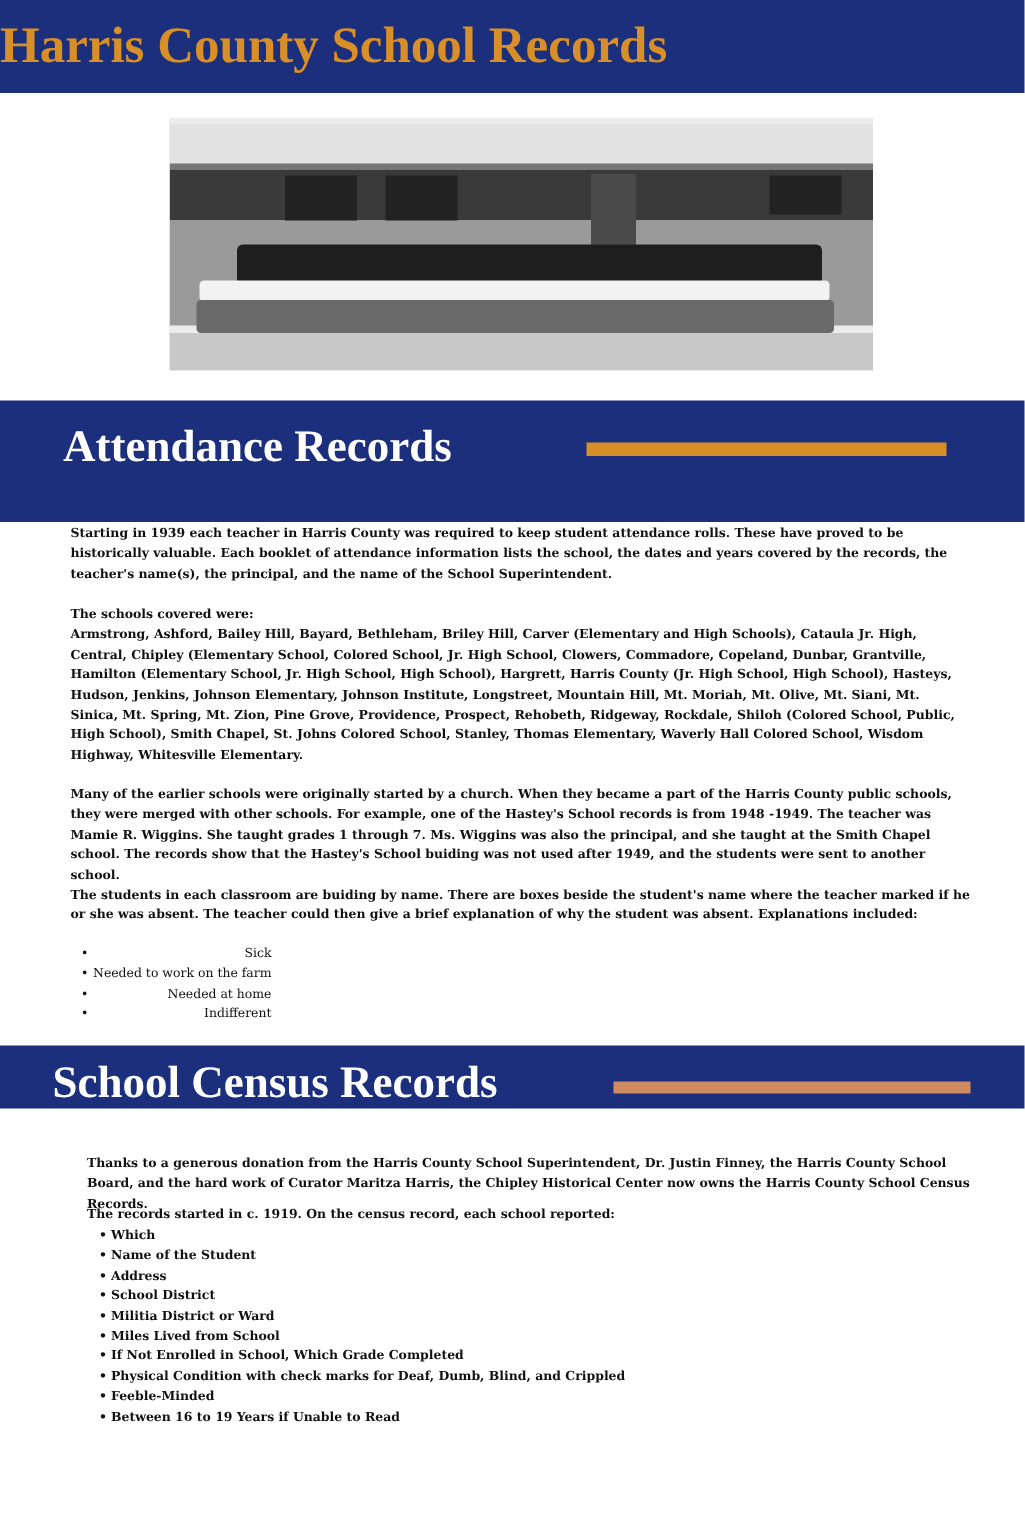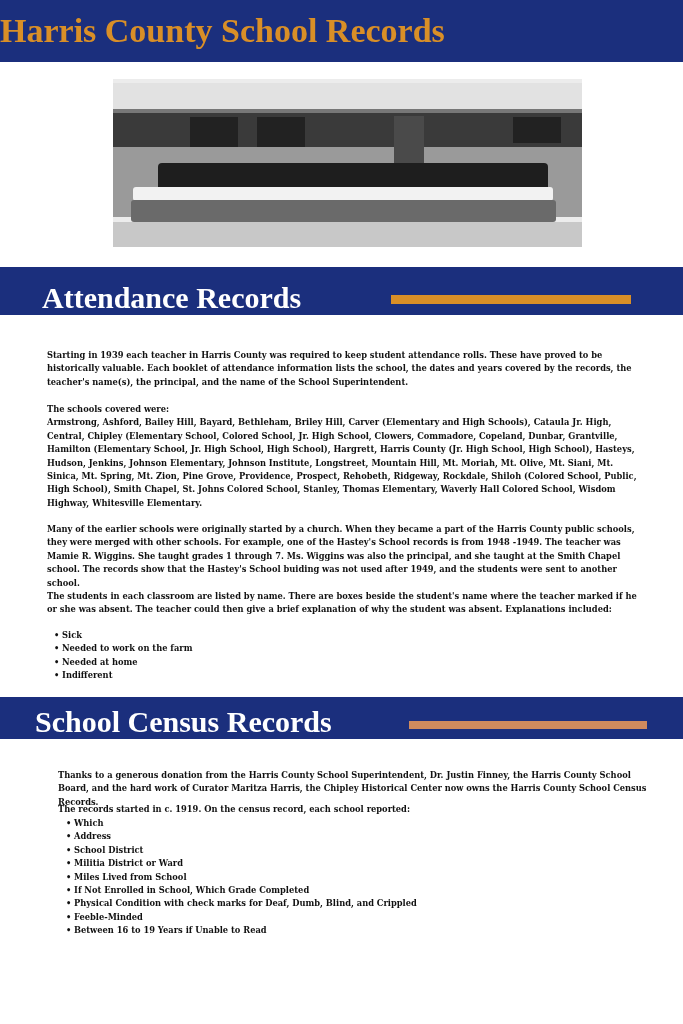--- a/index.html
+++ b/index.html
@@ -23,40 +23,40 @@
     .photo svg { display: block; width: 100%; height: 100%; }
     .section-banner {
       position: absolute; left: 0; width: 683px; background: #1b2f7d;
     }
     .section-banner h2 {
       position: absolute; margin: 0; color: #ffffff;
       font-family: "Liberation Serif", "DejaVu Serif", serif; font-weight: bold;
       white-space: nowrap;
     }
     .section-banner .rule { position: absolute; }
-    #attendance-banner { top: 267px; height: 48px; }
+    #attendance-banner { top: 267px; height: 81px; }
     #attendance-banner h2 { left: 42px; top: 14px; font-size: 30px; }
     #attendance-banner .rule { left: 391px; top: 28px; width: 240px; height: 9px; background: #d98f27; }
     #census-banner { top: 697px; height: 42px; }
     #census-banner h2 { left: 35px; top: 8px; font-size: 30px; }
     #census-banner .rule { left: 409px; top: 24px; width: 238px; height: 8px; background: #cf8a5e; }
 
     .text-block {
       position: absolute; font-size: 8.3px; line-height: 13.4px; font-weight: bold;
       font-family: "DejaVu Serif", serif; color: #111;
     }
     .text-block p { margin: 0; }
     #att-p1 { left: 47px; top: 349px; width: 600px; }
     #att-p2 { left: 47px; top: 403px; width: 600px; }
     #att-p3 { left: 47px; top: 523px; width: 600px; }
     #att-p4 { left: 47px; top: 590px; width: 600px; }
     ul.bullets { margin: 0; padding: 0; list-style: none; }
     ul.bullets li { position: relative; padding-left: 14px; }
     ul.bullets li::before { content: "\2022"; position: absolute; left: 6px; top: 0; }
-    #att-list { position: absolute; left: 48px; top: 629px; font-size: 8.3px; line-height: 13.4px; font-weight: bold; }
+    #att-list { position: absolute; left: 48px; top: 629px; font-size: 8.3px; line-height: 13.4px; font-weight: normal; text-align: right; }
     #cen-p1 { left: 58px; top: 769px; width: 600px; }
     #cen-p2 { left: 58px; top: 803px; width: 600px; }
     #cen-list { position: absolute; left: 60px; top: 817px; font-size: 8.3px; line-height: 13.4px; font-weight: bold; }
   </style>
 </head>
 <body>
 
 <header class="top-banner">
   <h1>Harris County School Records</h1>
 </header>
@@ -94,21 +94,21 @@
   <p>Starting in 1939 each teacher in Harris County was required to keep student attendance rolls.  These have proved to be historically valuable.  Each booklet of attendance information lists the school, the dates and years covered by the records, the teacher's name(s), the principal, and the name of the School Superintendent.</p>
 </div>
 <div class="text-block" id="att-p2">
   <p>The schools covered were:</p>
   <p>Armstrong, Ashford, Bailey Hill, Bayard, Bethleham, Briley Hill, Carver (Elementary and High Schools), Cataula Jr. High, Central, Chipley (Elementary School, Colored School, Jr. High School, Clowers, Commadore, Copeland, Dunbar, Grantville, Hamilton (Elementary School, Jr. High School, High School), Hargrett, Harris County (Jr. High School, High School), Hasteys, Hudson, Jenkins, Johnson Elementary, Johnson Institute, Longstreet, Mountain Hill, Mt. Moriah, Mt. Olive, Mt. Siani, Mt. Sinica, Mt. Spring, Mt. Zion, Pine Grove, Providence, Prospect, Rehobeth, Ridgeway, Rockdale, Shiloh (Colored School, Public, High School), Smith Chapel, St. Johns Colored School, Stanley, Thomas Elementary, Waverly Hall Colored School, Wisdom Highway, Whitesville Elementary.</p>
 </div>
 <div class="text-block" id="att-p3">
   <p>Many of the earlier schools were originally started by a church.  When they became a part of the Harris County public schools, they were merged with other schools.  For example, one of the Hastey's School records is from 1948 -1949.  The teacher was Mamie R. Wiggins.  She taught grades 1 through 7.  Ms. Wiggins was also the principal, and she taught at the Smith Chapel school. The records show that the Hastey's School buiding was not used after 1949, and the students were sent to another school.</p>
 </div>
 <div class="text-block" id="att-p4">
-  <p>The students in each classroom are listed by name.  There are boxes beside the student's name where the teacher marked if he or she was absent.  The teacher could then give a brief explanation of why the student was absent.  Explanations included:</p>
+  <p>The students in each classroom are buiding by name.  There are boxes beside the student's name where the teacher marked if he or she was absent.  The teacher could then give a brief explanation of why the student was absent.  Explanations included:</p>
 </div>
 <ul class="bullets" id="att-list">
   <li>Sick</li>
   <li>Needed to work on the farm</li>
   <li>Needed at home</li>
   <li>Indifferent</li>
 </ul>
 
 <section class="section-banner" id="census-banner">
   <h2>School Census Records</h2>
@@ -116,20 +116,21 @@
 </section>
 
 <div class="text-block" id="cen-p1">
   <p>Thanks to a generous donation from the Harris County School Superintendent, Dr. Justin Finney, the Harris County School Board, and the hard work of Curator Maritza Harris, the Chipley Historical Center now owns the Harris County School Census Records.</p>
 </div>
 <div class="text-block" id="cen-p2">
   <p>The records started in c. 1919.  On the census record, each school reported:</p>
 </div>
 <ul class="bullets" id="cen-list">
   <li>Which</li>
+  <li>Name of the Student</li>
   <li>Address</li>
   <li>School District</li>
   <li>Militia District or Ward</li>
   <li>Miles Lived from School</li>
   <li>If Not Enrolled in School, Which Grade Completed</li>
   <li>Physical Condition with check marks for Deaf, Dumb, Blind, and Crippled</li>
   <li>Feeble-Minded</li>
   <li>Between 16 to 19 Years if Unable to Read</li>
 </ul>
 

